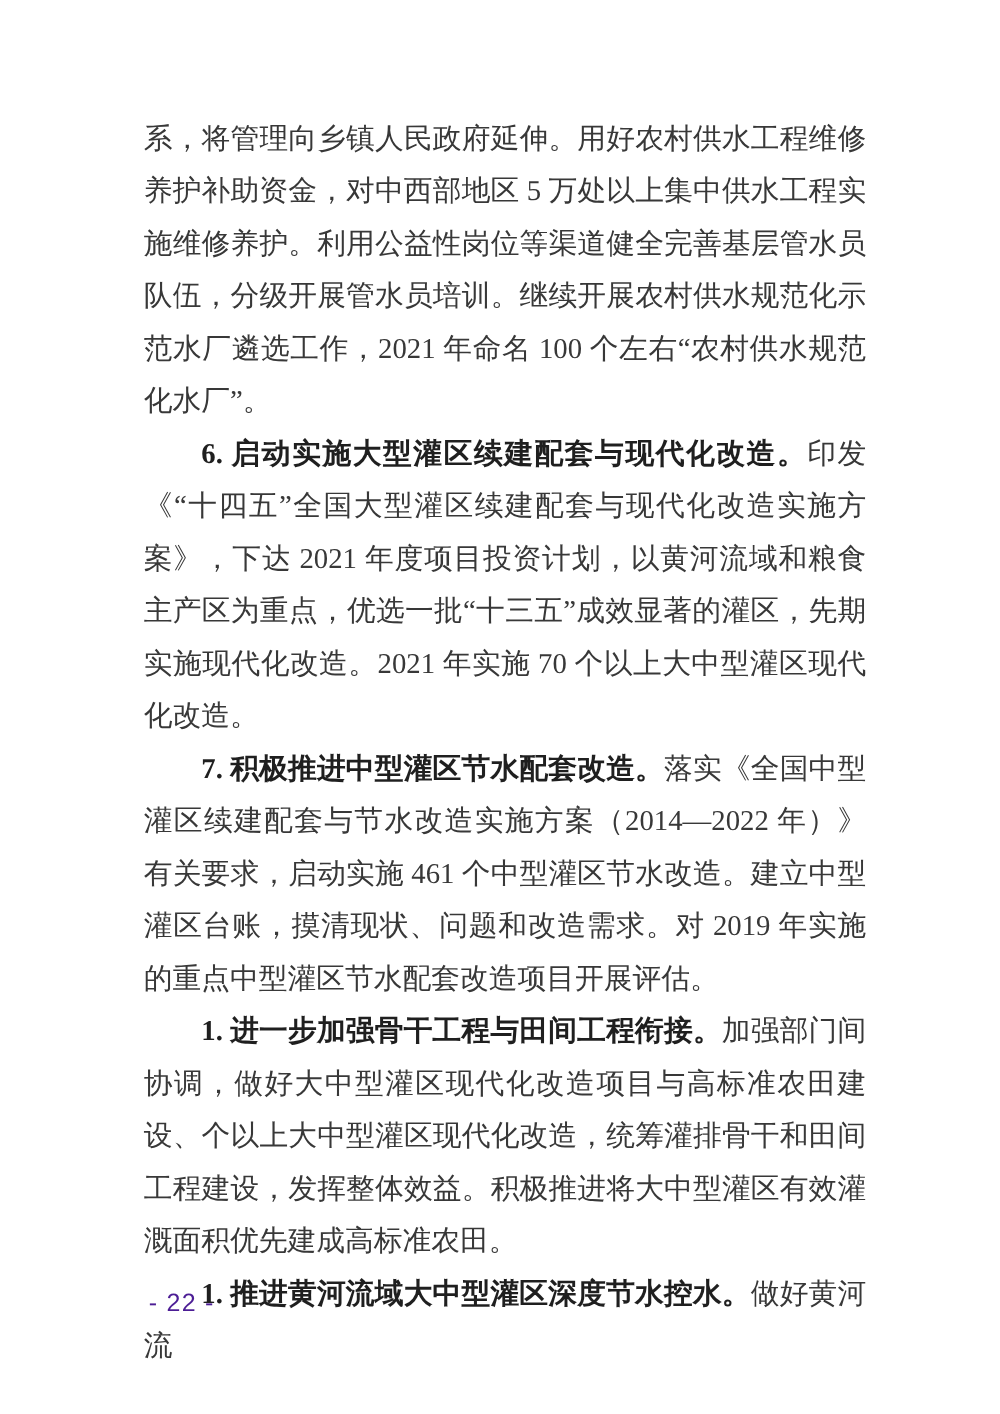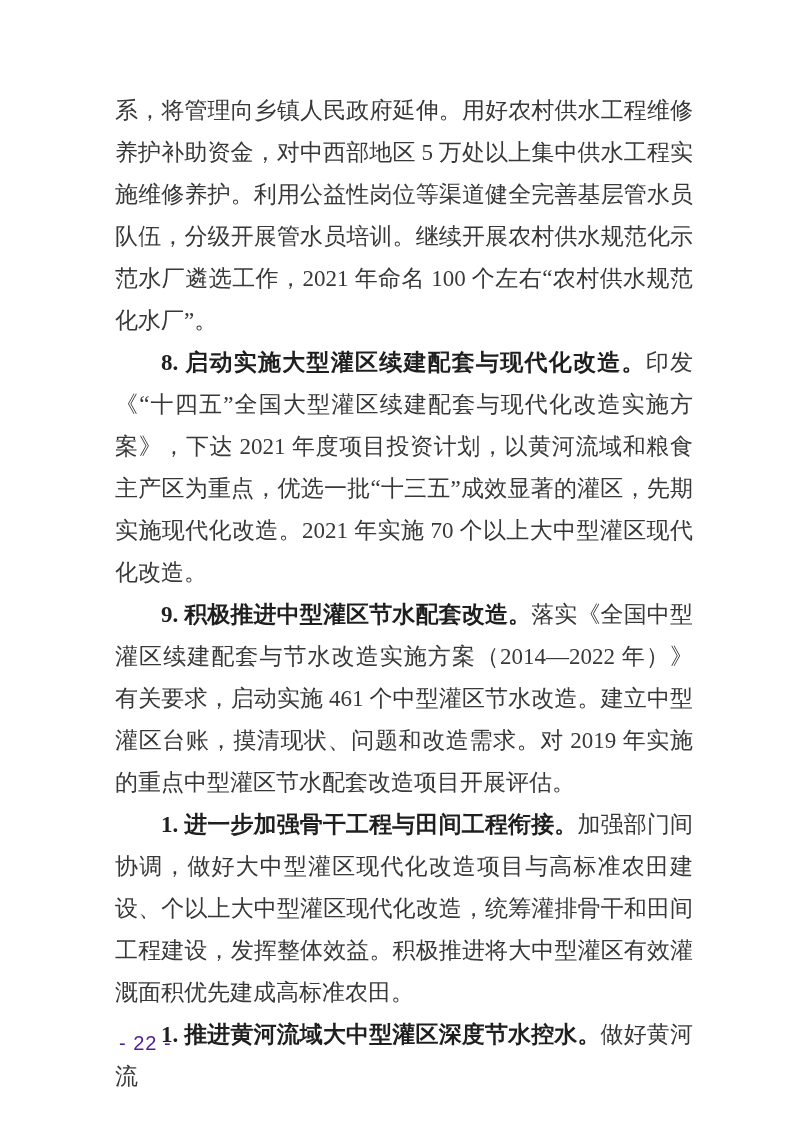--- a/index.html
+++ b/index.html
@@ -55,23 +55,23 @@
 </style>
 </head>
 <body>
 
 <div class="page">
   <div class="content">
 
     <p class="continuation"><span>系，将管理向乡镇人民政府延伸。用好农村供水工程维修养护补助资金，对中西部地区 5 万处以上集中供水工程实施维修养护。利用公益性岗位等渠道健全完善基层管水员队伍，分级开展管水员培训。继续开展农村供水规范化示范水厂遴选工作，2021 年命名 100 个左右“农村供水规范化水厂”。</span></p>
 
 
-    <p><span class="lead">8. 启动实施大型灌区续建配套与现代化改造。</span><span>印发《“十四五”全国大型灌区续建配套与现代化改造实施方案》，下达 2021 年度项目投资计划，以黄河流域和粮食主产区为重点，优选一批“十三五”成效显著的灌区，先期实施现代化改造。2021 年实施 70 个以上大中型灌区现代化改造。</span></p>
+    <p><span class="lead">6. 启动实施大型灌区续建配套与现代化改造。</span><span>印发《“十四五”全国大型灌区续建配套与现代化改造实施方案》，下达 2021 年度项目投资计划，以黄河流域和粮食主产区为重点，优选一批“十三五”成效显著的灌区，先期实施现代化改造。2021 年实施 70 个以上大中型灌区现代化改造。</span></p>
 
-    <p><span class="lead">9. 积极推进中型灌区节水配套改造。</span><span>落实《全国中型灌区续建配套与节水改造实施方案（2014—2022 年）》有关要求，启动实施 461 个中型灌区节水改造。建立中型灌区台账，摸清现状、问题和改造需求。对 2019 年实施的重点中型灌区节水配套改造项目开展评估。</span></p>
+    <p><span class="lead">7. 积极推进中型灌区节水配套改造。</span><span>落实《全国中型灌区续建配套与节水改造实施方案（2014—2022 年）》有关要求，启动实施 461 个中型灌区节水改造。建立中型灌区台账，摸清现状、问题和改造需求。对 2019 年实施的重点中型灌区节水配套改造项目开展评估。</span></p>
 
     <p><span class="lead">1. 进一步加强骨干工程与田间工程衔接。</span><span>加强部门间协调，做好大中型灌区现代化改造项目与高标准农田建设、个以上大中型灌区现代化改造，统筹灌排骨干和田间工程建设，发挥整体效益。积极推进将大中型灌区有效灌溉面积优先建成高标准农田。</span></p>
 
     <p><span class="lead">1. 推进黄河流域大中型灌区深度节水控水。</span><span>做好黄河流</span></p>
 
   </div>
 
   <div class="page-number">- 22 -</div>
 </div>
 

